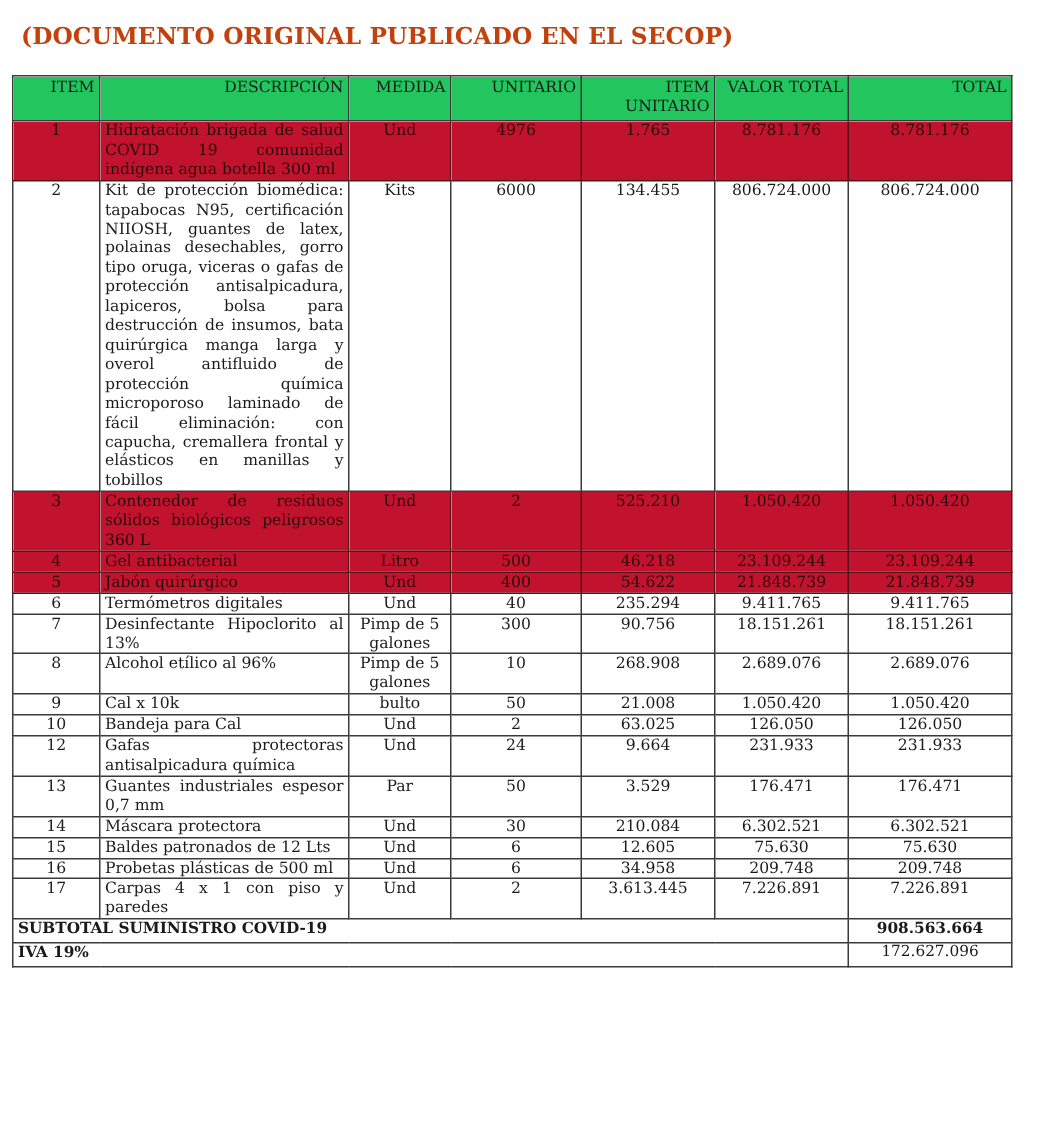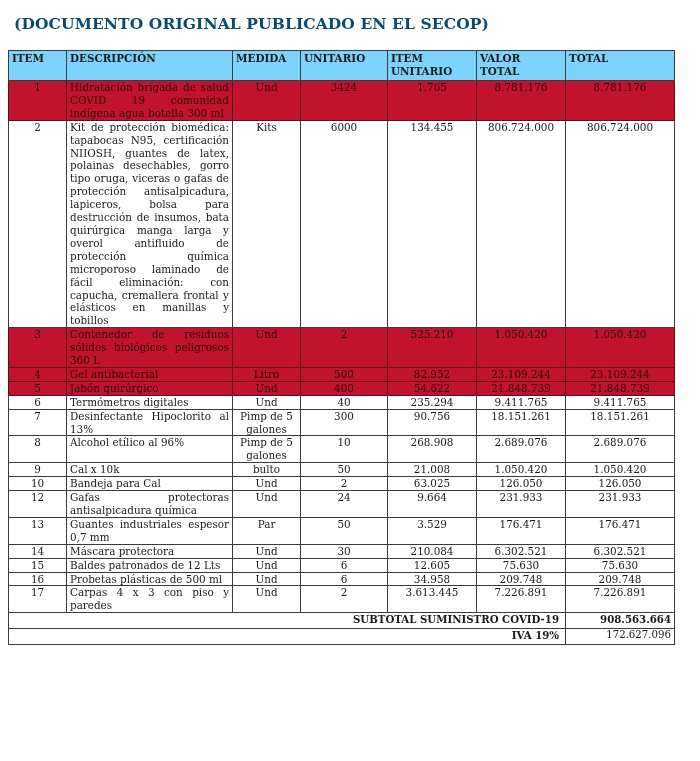--- a/index.html
+++ b/index.html
@@ -16,62 +16,61 @@
       color: #1a1a1a;
     }
     .doc-title {
       position: absolute;
       left: 14px;
       top: 14px;
       font-family: "DejaVu Serif", serif;
       font-weight: bold;
       font-size: 15.5px;
       letter-spacing: 0.1px;
-      color: #0c4a6e;
+      color: #c2410c;
     }
     table.items {
       position: absolute;
       left: 8px;
       top: 50px;
       border-collapse: collapse;
       table-layout: fixed;
       width: 666px;
       font-size: 10.4px;
       line-height: 12.9px;
     }
     table.items td, table.items th {
       border: 1px solid #3a3a3a;
       padding: 0 3px;
       vertical-align: top;
       overflow: hidden;
     }
     table.items th {
-      background: #7dd3fc;
-      font-weight: bold;
-      text-align: left;
+      background: #22c55e;
+      font-weight: normal;
+      text-align: right;
       height: 28px;
       line-height: 12.5px;
       padding-top: 1px;
     }
     td.c { text-align: center; }
     td.desc { text-align: justify; text-align-last: left; padding-left: 4px; padding-right: 4px; }
     tr.hl td {
       background: #c2132e;
       color: #2a0a0a;
     }
     tr.hl td { border-color: #5a1018; }
     tr.summary td {
       font-weight: bold;
-      text-align: right;
       padding-right: 6px;
       height: 15px;
       font-size: 10.2px;
     }
     tr.summary td.val {
-      text-align: right;
+      text-align: center;
       padding-right: 3px;
     }
     tr.summary td.val.normal { font-weight: normal; }
   </style>
 </head>
 <body>
 
 <div class="doc-title">(DOCUMENTO ORIGINAL PUBLICADO EN EL SECOP)</div>
 
 <table class="items">
@@ -93,21 +92,21 @@
       <th>ITEM UNITARIO</th>
       <th>VALOR TOTAL</th>
       <th>TOTAL</th>
     </tr>
   </thead>
   <tbody id="rows-body">
       <tr class="hl">
         <td class="c">1</td>
         <td class="desc">Hidratación brigada de salud COVID 19 comunidad indígena agua botella 300 ml</td>
         <td class="c">Und</td>
-        <td class="c">3424</td>
+        <td class="c">4976</td>
         <td class="c">1.765</td>
         <td class="c">8.781.176</td>
         <td class="c">8.781.176</td>
       </tr>
       <tr>
         <td class="c">2</td>
         <td class="desc">Kit de protección biomédica: tapabocas N95, certificación NIIOSH, guantes de latex, polainas desechables, gorro tipo oruga, viceras o gafas de protección antisalpicadura, lapiceros, bolsa para destrucción de insumos, bata quirúrgica manga larga y overol antifluido de protección química microporoso laminado de fácil eliminación: con capucha, cremallera frontal y elásticos en manillas y tobillos</td>
         <td class="c">Kits</td>
         <td class="c">6000</td>
         <td class="c">134.455</td>
@@ -121,21 +120,21 @@
         <td class="c">2</td>
         <td class="c">525.210</td>
         <td class="c">1.050.420</td>
         <td class="c">1.050.420</td>
       </tr>
       <tr class="hl">
         <td class="c">4</td>
         <td class="desc">Gel antibacterial</td>
         <td class="c">Litro</td>
         <td class="c">500</td>
-        <td class="c">82.952</td>
+        <td class="c">46.218</td>
         <td class="c">23.109.244</td>
         <td class="c">23.109.244</td>
       </tr>
       <tr class="hl">
         <td class="c">5</td>
         <td class="desc">Jabón quirúrgico</td>
         <td class="c">Und</td>
         <td class="c">400</td>
         <td class="c">54.622</td>
         <td class="c">21.848.739</td>
@@ -226,21 +225,21 @@
         <td class="c">16</td>
         <td class="desc">Probetas plásticas de 500 ml</td>
         <td class="c">Und</td>
         <td class="c">6</td>
         <td class="c">34.958</td>
         <td class="c">209.748</td>
         <td class="c">209.748</td>
       </tr>
       <tr>
         <td class="c">17</td>
-        <td class="desc">Carpas 4 x 3 con piso y paredes</td>
+        <td class="desc">Carpas 4 x 1 con piso y paredes</td>
         <td class="c">Und</td>
         <td class="c">2</td>
         <td class="c">3.613.445</td>
         <td class="c">7.226.891</td>
         <td class="c">7.226.891</td>
       </tr>
     </tbody>
   <tfoot>
     <tr class="summary">
       <td colspan="6">SUBTOTAL SUMINISTRO COVID-19</td>

